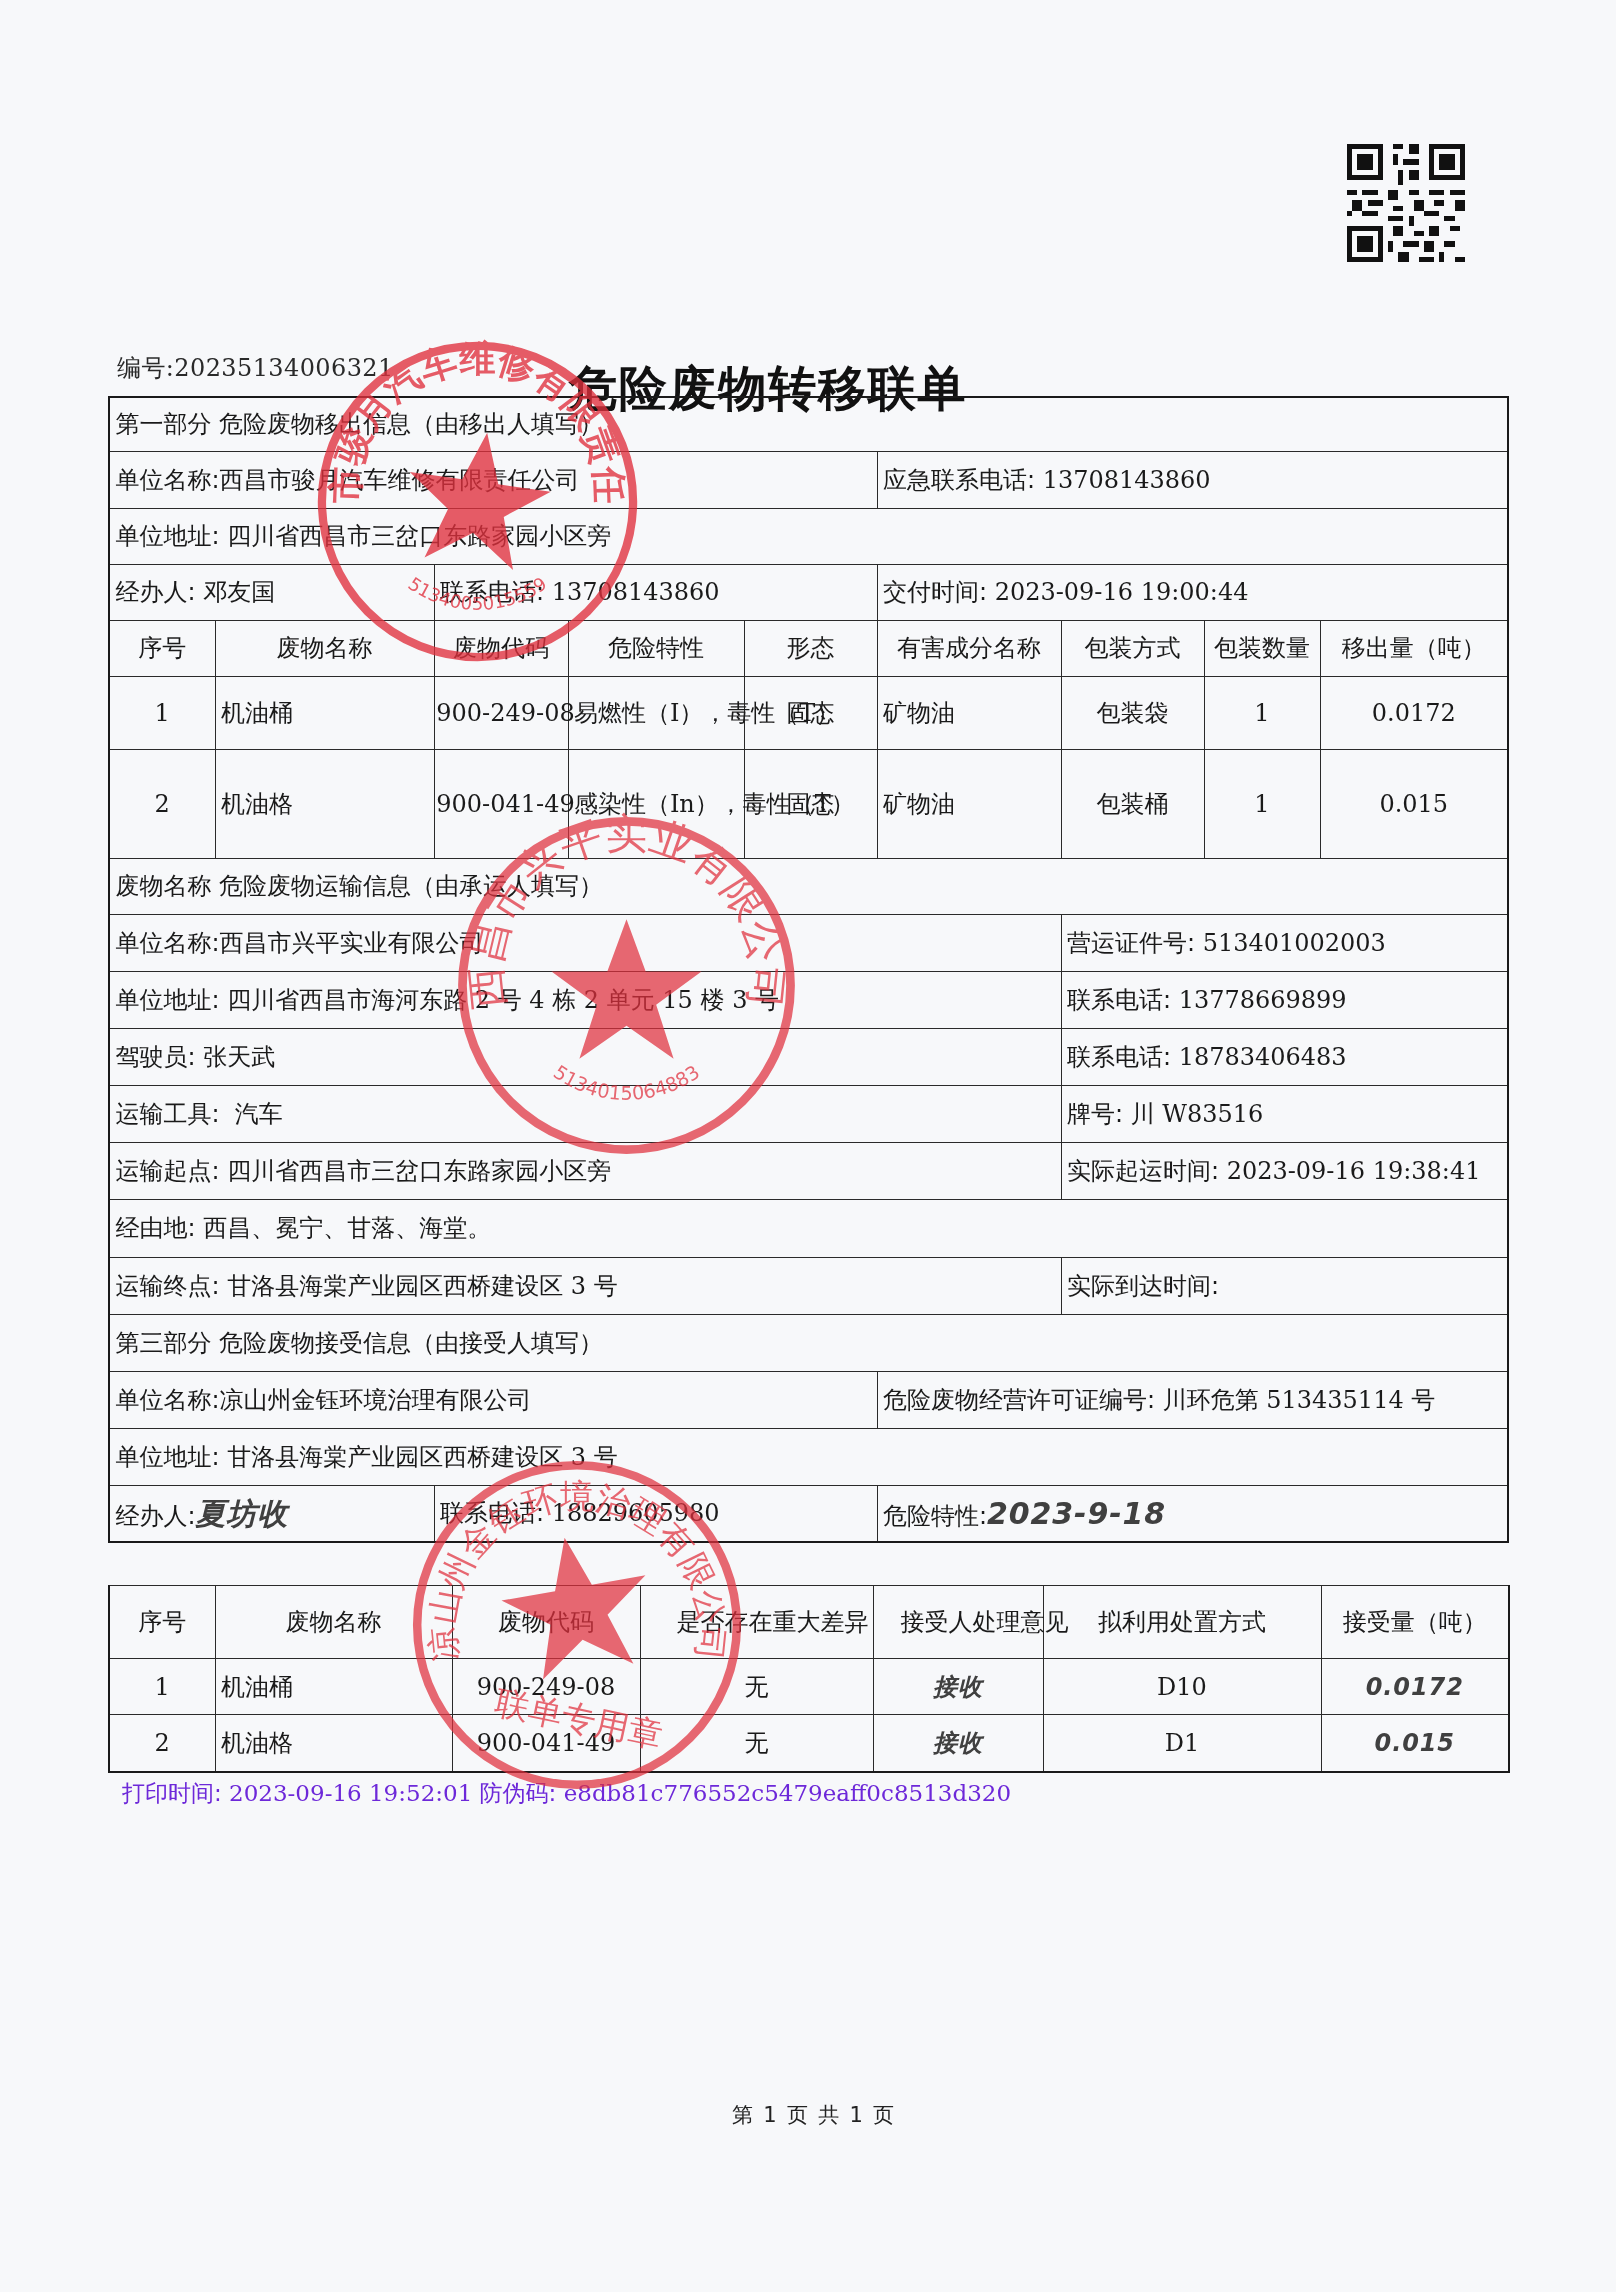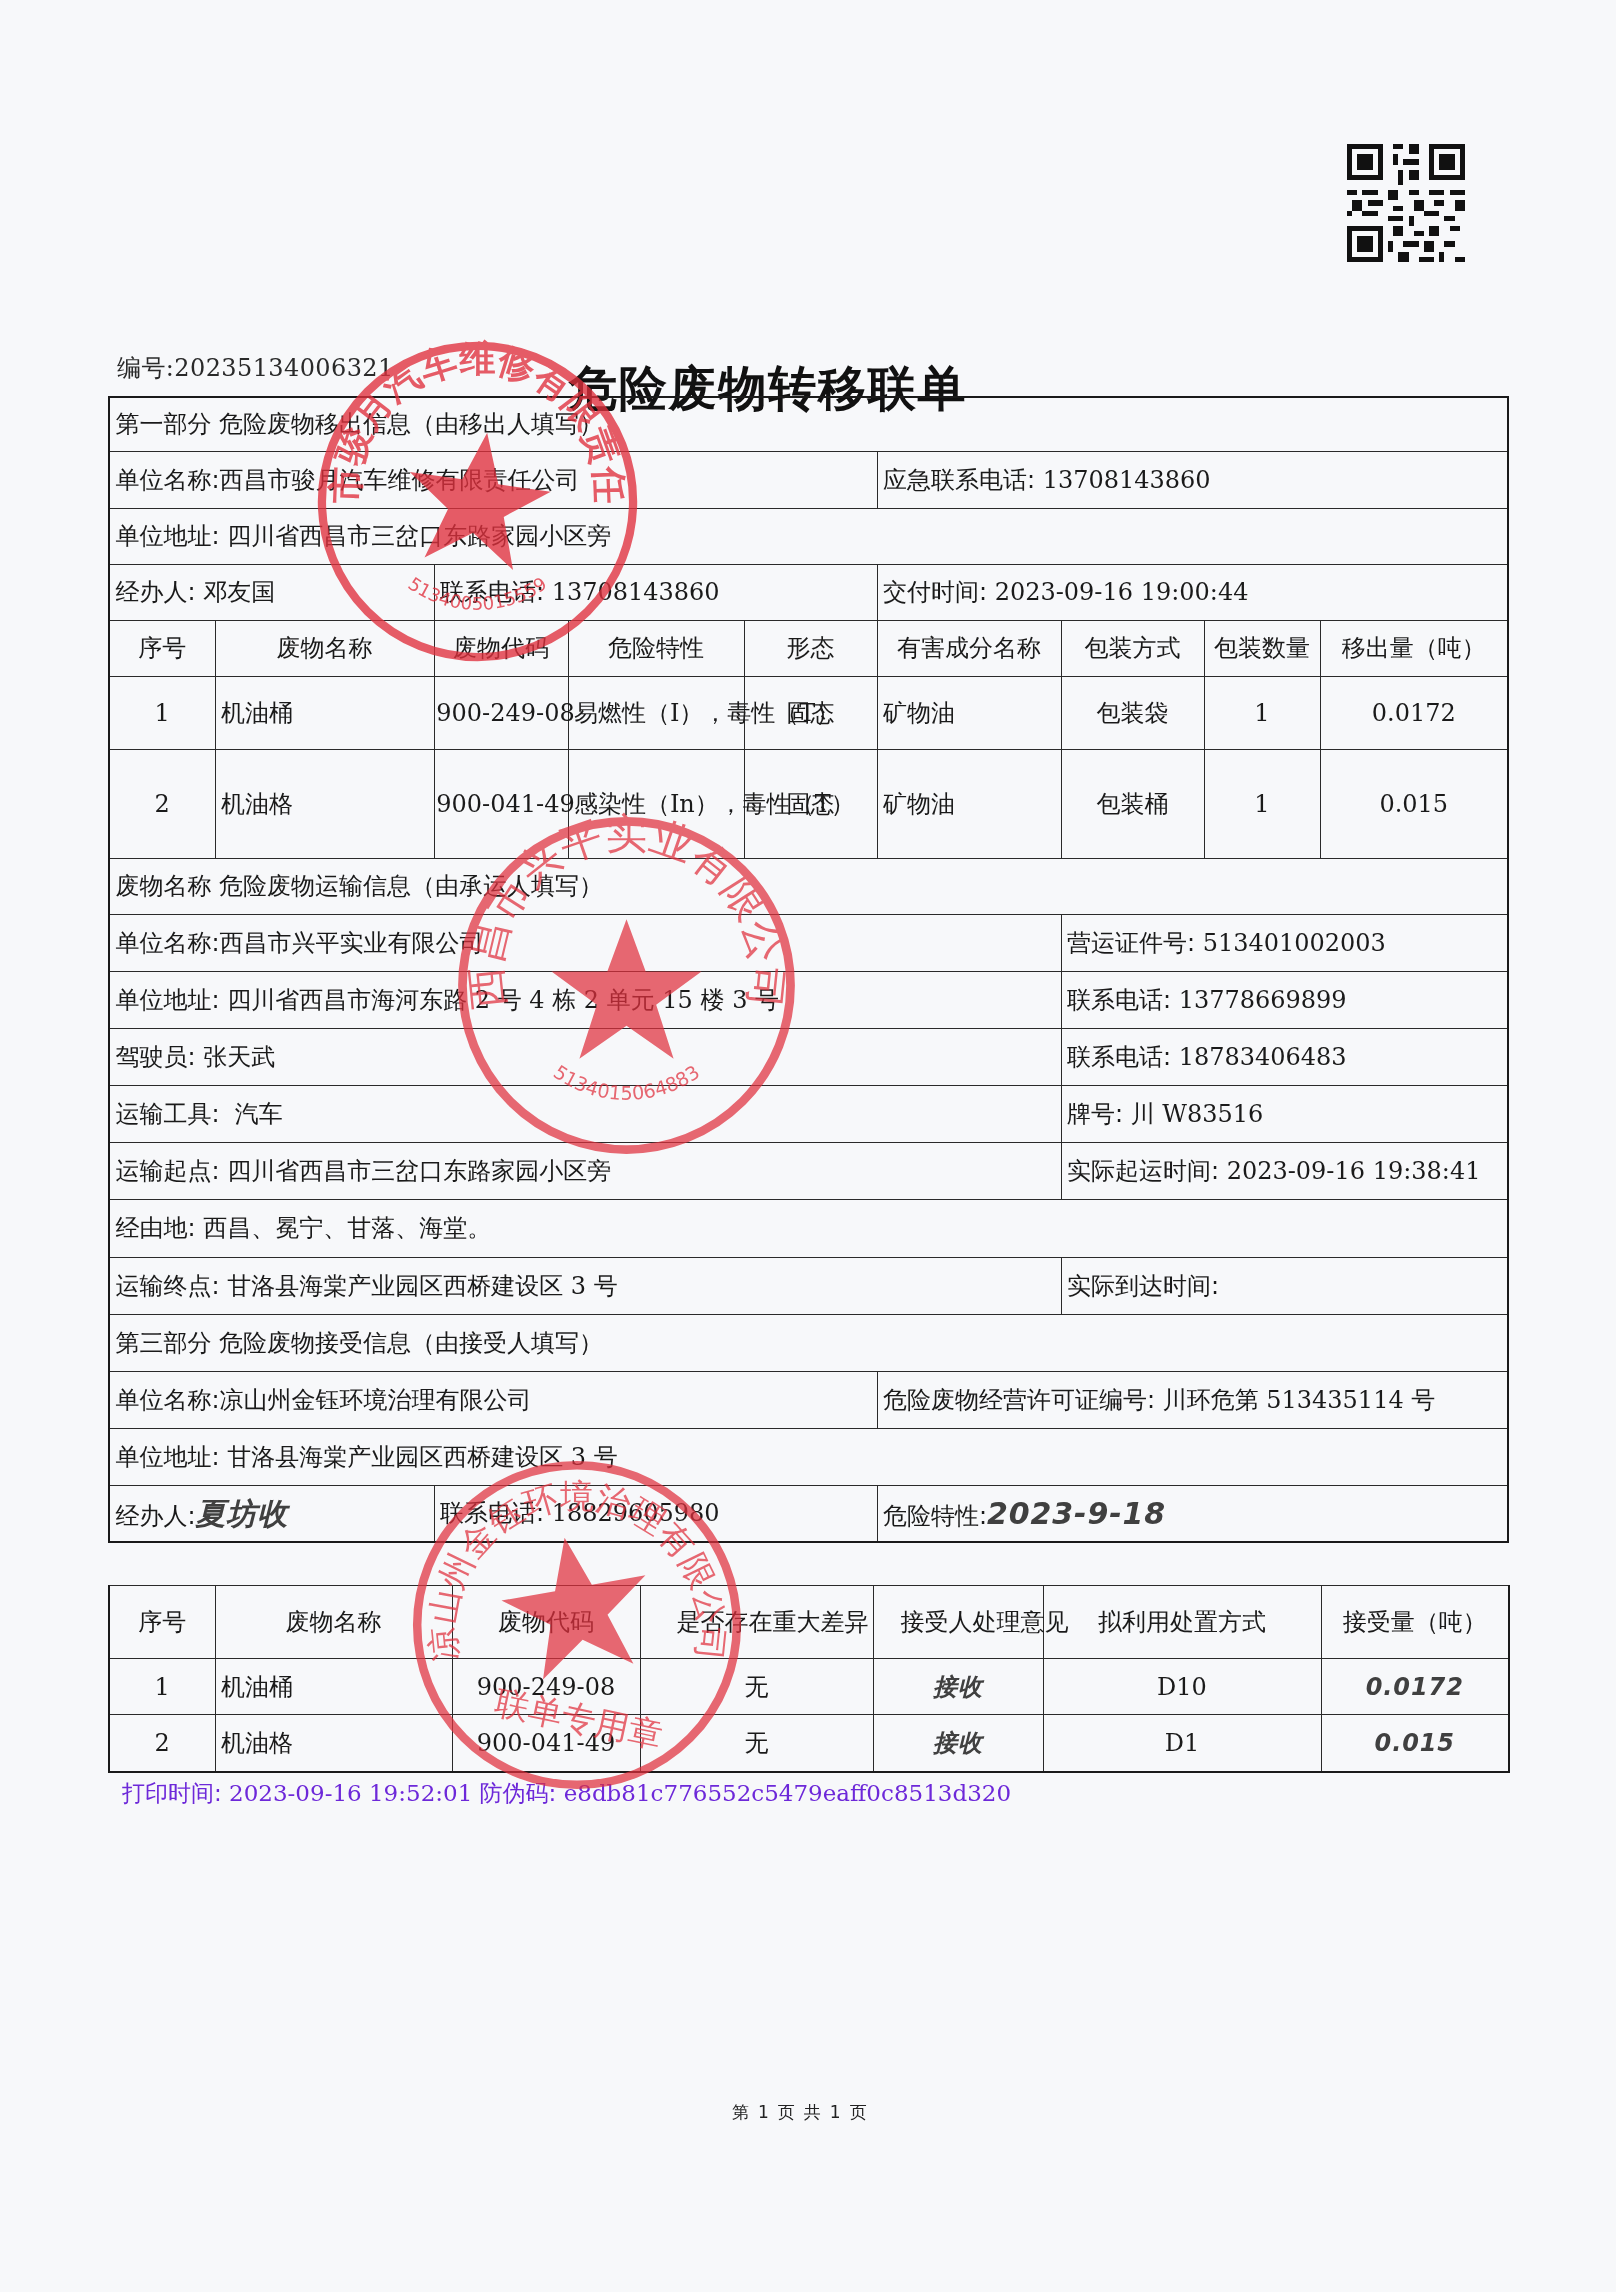--- a/index.html
+++ b/index.html
@@ -25,21 +25,21 @@
   }
   td.section {
     font-family:"DejaVu Sans","Liberation Sans",sans-serif; font-size:25px; font-weight:500;
   }
   td.c { text-align:center; }
   td.wrap { white-space:normal; }
   .lbl { font-family:"DejaVu Sans","Liberation Sans",sans-serif; font-weight:normal; }
   .hw { font-family:"DejaVu Sans","Liberation Sans",sans-serif; font-style:italic; font-weight:bold; font-size:30px; letter-spacing:0.9px; color:#404040; }
 
   #footer-line { left:122px; top:1778px; font-size:23px; color:#6d28d9; }
-  #page-num { left:732px; top:2101px; font-size:17px; font-family:"DejaVu Sans","Liberation Sans",sans-serif; color:#222; letter-spacing:1.8px; }
+  #page-num { left:732px; top:2101px; font-size:21px; font-family:"DejaVu Sans","Liberation Sans",sans-serif; color:#222; letter-spacing:1.8px; }
 
   .stamp { position:absolute; pointer-events:none; }
 </style>
 </head>
 <body>
 
 <svg id="qr" class="abs" viewBox="0 0 25 25" shape-rendering="crispEdges">
   <rect width="25" height="25" fill="#f7f8fa"></rect>
   <g fill="#111">
     <rect x="1" y="1" width="7" height="7"></rect>

